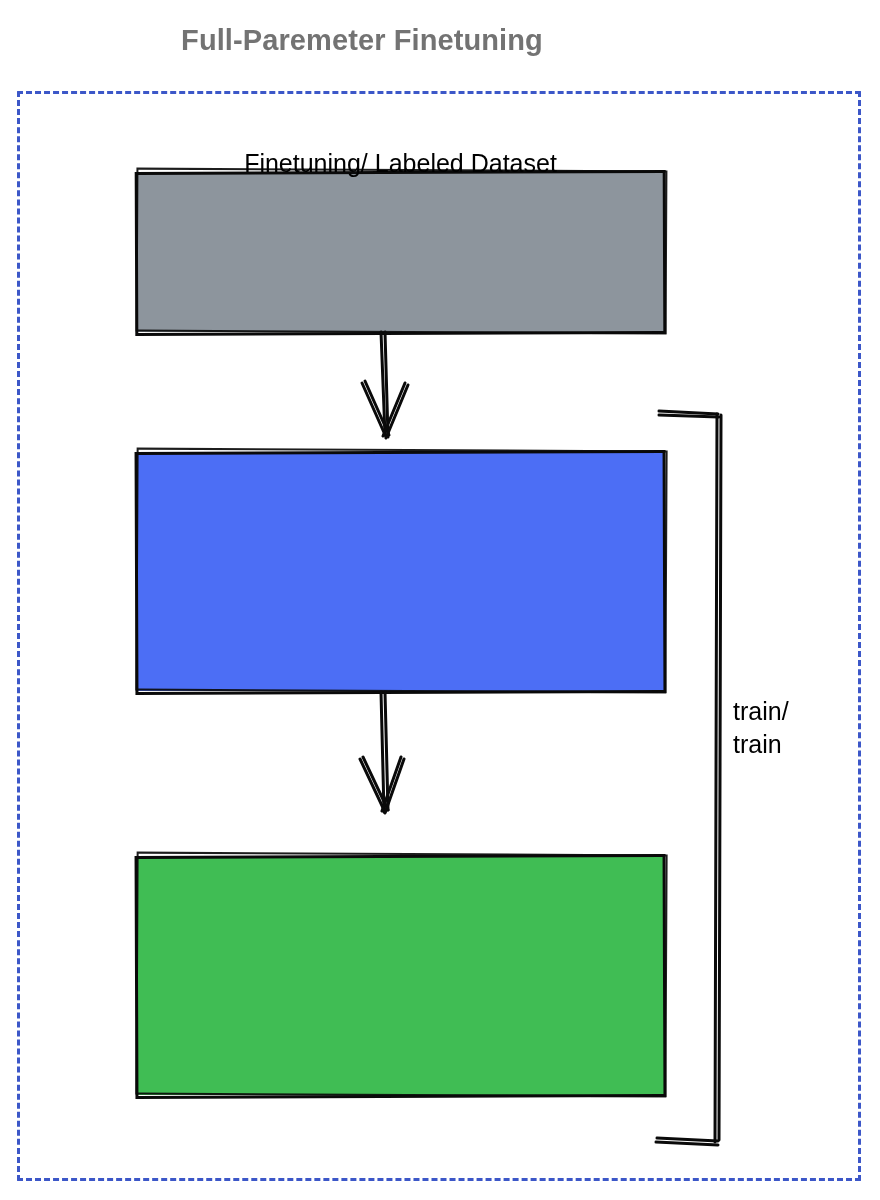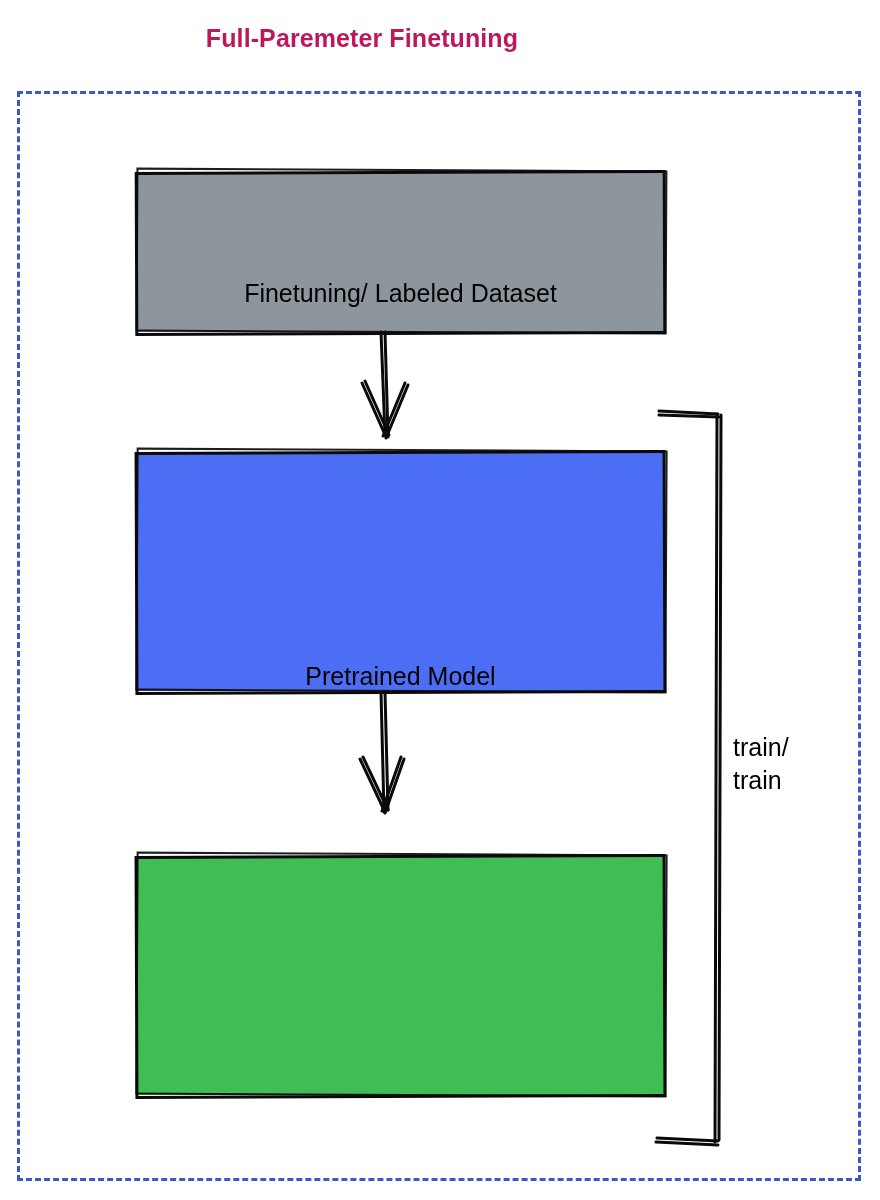--- a/index.html
+++ b/index.html
@@ -23,24 +23,24 @@
     height: 1200px;
   }
 
   
   .diagram-title {
     position: absolute;
     left: 0;
     top: 24px;
     width: 724px;
     text-align: center;
-    font-size: 25px;
+    font-size: 29px;
     font-weight: 600;
     letter-spacing: 0.1px;
-    color: #be185d;
+    color: #737373;
     font-family: "Liberation Sans", sans-serif;
     user-select: none;
   }
 
   
   .dashed-frame {
     position: absolute;
     left: 17px;
     top: 91px;
     width: 844px;
@@ -48,21 +48,21 @@
     box-sizing: border-box;
     border: 3px dashed #3c57c8;
     border-radius: 1px;
   }
 
   
   .node {
     position: absolute;
     box-sizing: border-box;
     display: flex;
-    align-items: flex-end;
+    align-items: flex-start;
     justify-content: center;
   }
   .node .fill {
     position: absolute;
     left: 0; top: 0; right: 0; bottom: 0;
   }
   
   .node .stroke-a,
   .node .stroke-b {
     position: absolute;
@@ -131,21 +131,20 @@
   .loop-label {
     position: absolute;
     left: 733px;
     top: 695px;
     width: 120px;
     color: #000000;
     font-size: 25px;
     line-height: 1.32;
     font-family: "Liberation Sans", sans-serif;
     user-select: none;
-    margin-top: 36px;
   }
 </style>
 </head>
 <body>
 
 <div id="canvas">
 
   <div class="diagram-title">Full-Paremeter Finetuning</div>
 
   <div class="dashed-frame"></div>
@@ -154,21 +153,20 @@
     <div class="fill"></div>
     <div class="stroke-a"></div>
     <div class="stroke-b"></div>
     <div class="label">Finetuning/ Labeled Dataset</div>
   </div>
 
   <div class="node" id="node-pretrained">
     <div class="fill"></div>
     <div class="stroke-a"></div>
     <div class="stroke-b"></div>
-    <div class="label">Pretrained Model</div>
   </div>
 
   <div class="node" id="node-classifier">
     <div class="fill"></div>
     <div class="stroke-a"></div>
     <div class="stroke-b"></div>
   </div>
 
   <svg id="edges" viewBox="0 0 880 1200" xmlns="http://www.w3.org/2000/svg">
 

